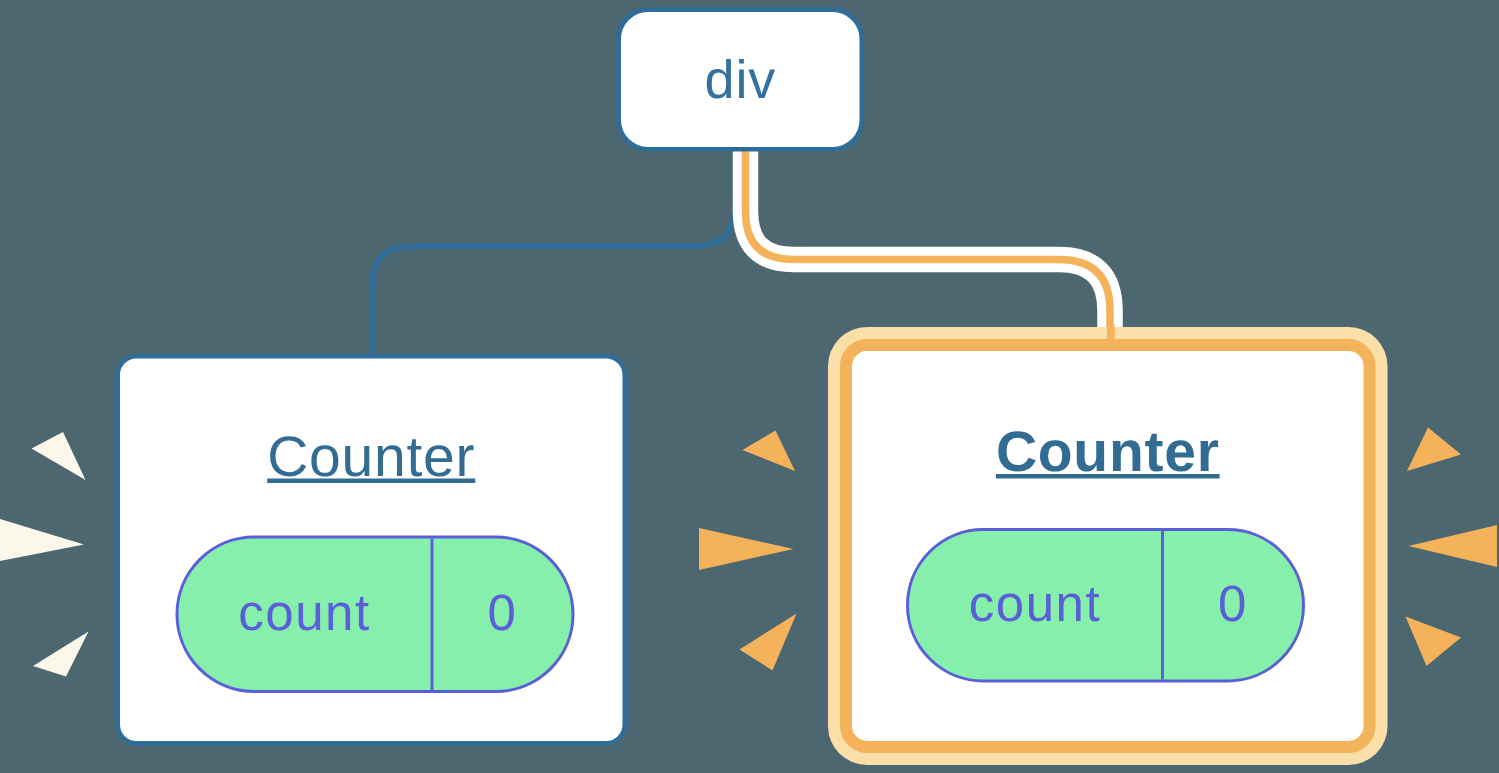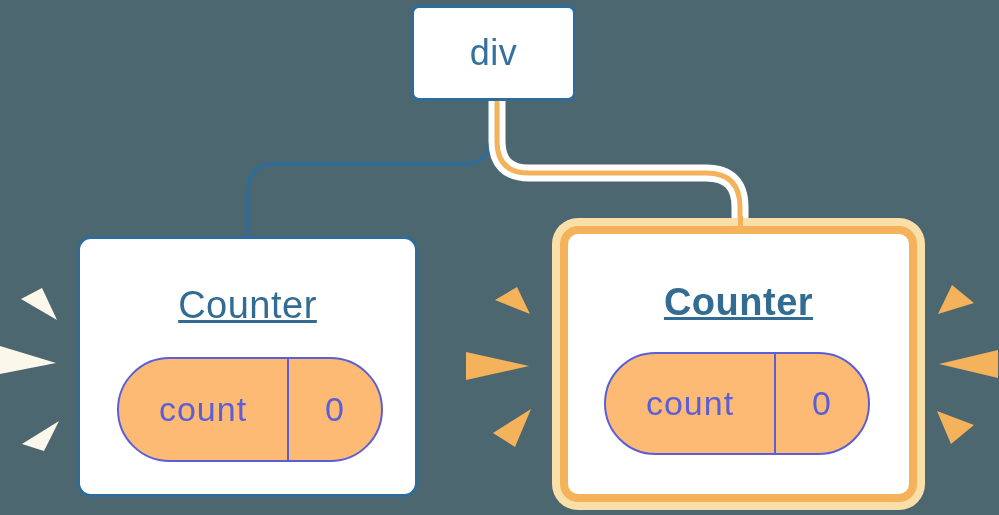--- a/index.html
+++ b/index.html
@@ -7,21 +7,21 @@
     position:relative;width:999px;height:515px;overflow:hidden;
     background:#4C6770;
     font-family:"Liberation Sans",sans-serif;
   }
   .layer{position:absolute;left:0;top:0;z-index:1;}
   .node{position:absolute;box-sizing:border-box;background:#FFFFFF;z-index:2;}
 
   
   .node-div{
     left:411px;top:5px;width:165px;height:96px;
-    border:3px solid #2E6D99;border-radius:8px;
+    border:3px solid #2E6D99;border-radius:21px;
     display:flex;align-items:center;justify-content:center;
     font-size:36px;font-weight:500;color:#35719D;letter-spacing:0.5px;
   }
 
   
   .counter-left{
     left:77px;top:236px;width:341px;height:261px;
     border:3px solid #2E6D99;border-radius:14px;
   }
   .counter-title{
@@ -39,21 +39,21 @@
   .counter-right-inner{
     box-sizing:border-box;width:100%;height:100%;
     background:#FFFFFF;border:8px solid #F4B25A;border-radius:18px;
   }
   .counter-right .counter-title{top:63px;font-weight:700;}
 
   
   .pill{
     position:absolute;box-sizing:border-box;
     border:2.5px solid #5A5FD8;border-radius:60px;
-    display:flex;background:#fdba74;
+    display:flex;background:#86efac;
     color:#5A5FD8;font-size:34px;letter-spacing:1px;
   }
   .counter-left .pill{left:37px;top:118px;width:266px;height:105px;}
   .counter-right .pill{left:52px;top:134px;width:266px;height:103px;}
   .pill-key{
     flex:0 0 168px;display:flex;align-items:center;justify-content:center;
     border-right:2.5px solid #5A5FD8;
   }
   .pill-value{flex:1;display:flex;align-items:center;justify-content:center;}
 

